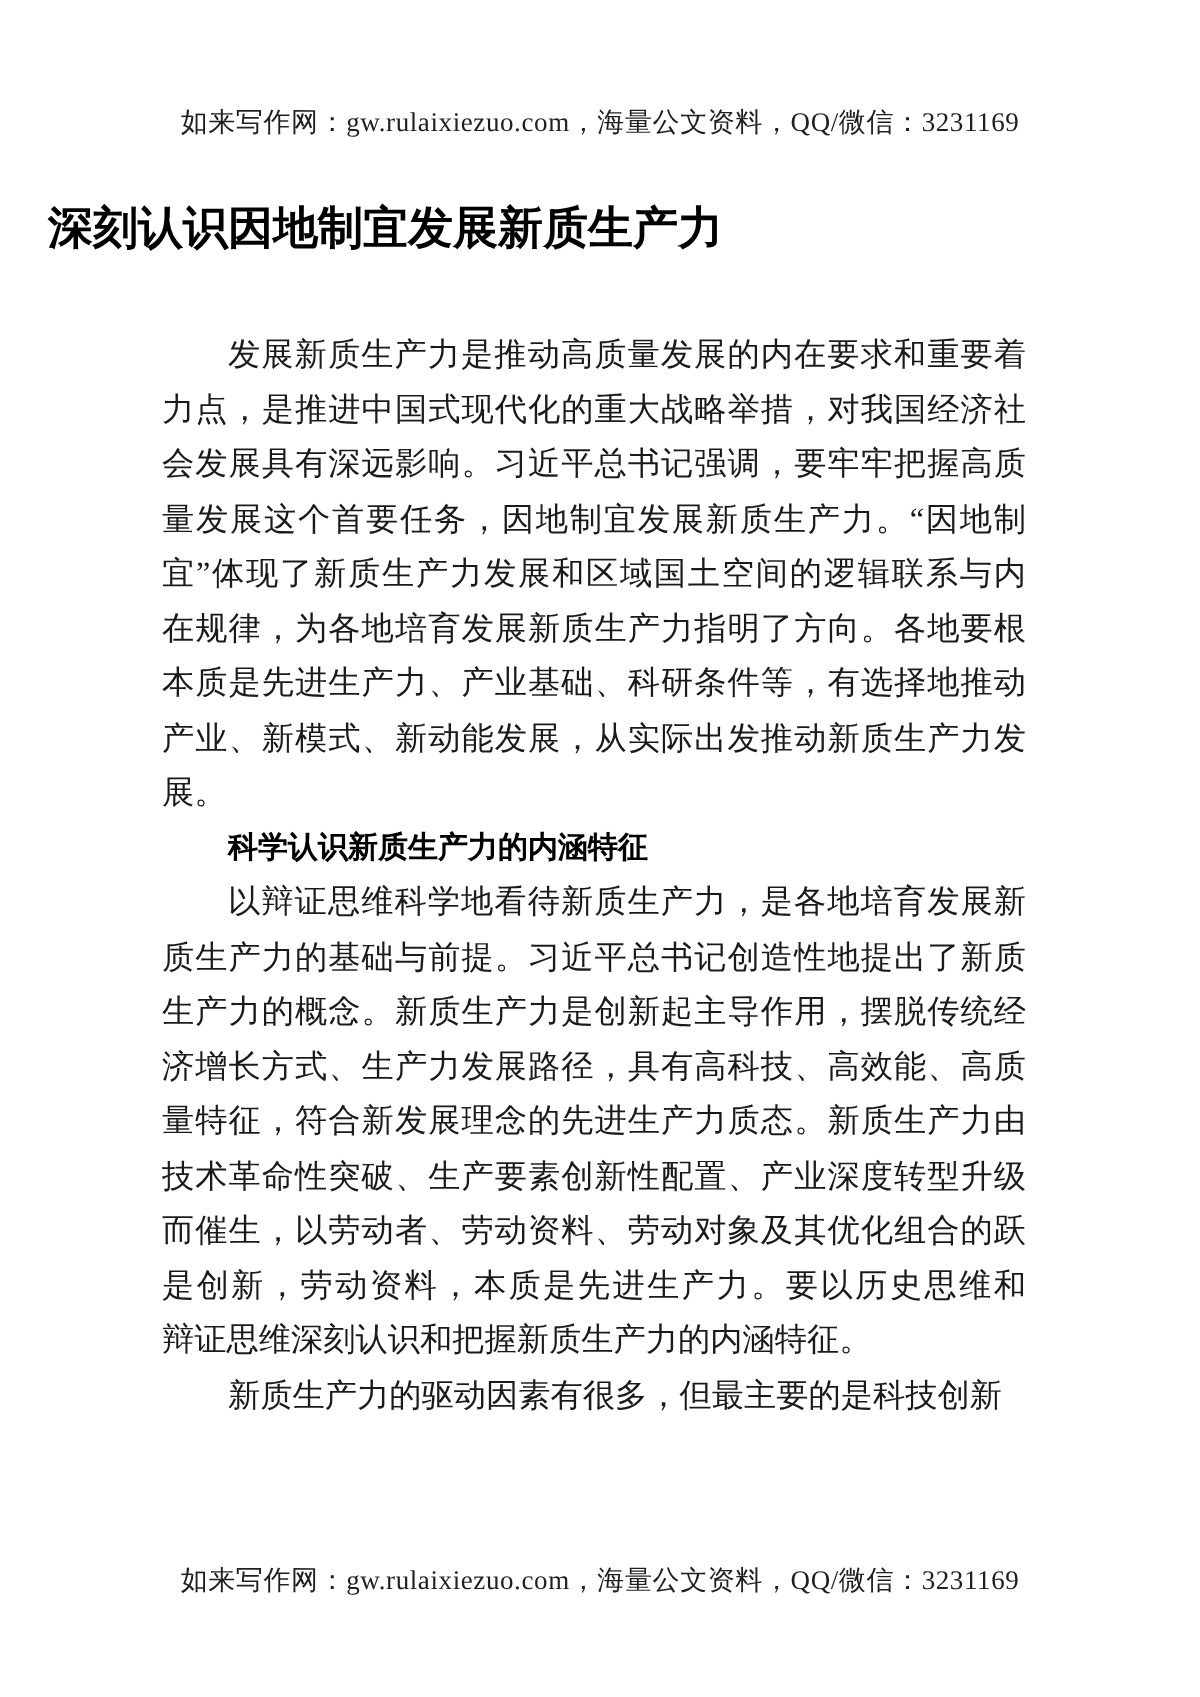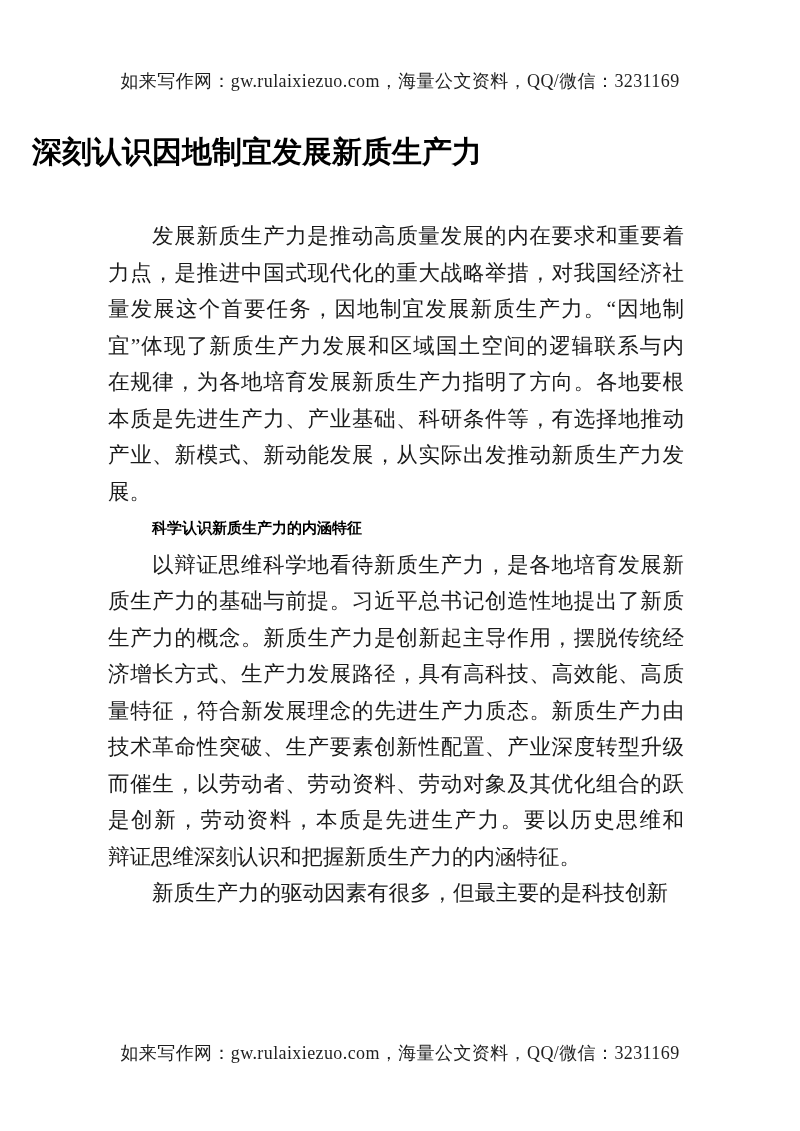--- a/index.html
+++ b/index.html
@@ -47,38 +47,39 @@
     line-height: 36.5px;
     overflow: hidden;
     text-align: justify;
     text-align-last: justify;
   }
   .line.first { text-indent: 44px; }
   .line.last { text-align-last: left; }
   .line.heading {
     font-family: "Liberation Sans", sans-serif;
     font-weight: bold;
-    font-size: 15px;
+    font-size: 20px;
     color: #000;
     text-align-last: left;
     text-indent: 44px;
   }
 </style>
 </head>
 <body>
 
 <div class="page">
 
   <div class="watermark top">如来写作网：gw.rulaixiezuo.com，海量公文资料，QQ/微信：3231169</div>
 
   <h1 class="doc-title">深刻认识因地制宜发展新质生产力</h1>
 
   <div class="doc-body">
     <div class="line first">发展新质生产力是推动高质量发展的内在要求和重要着</div>
     <div class="line">力点，是推进中国式现代化的重大战略举措，对我国经济社</div>
+    <div class="line">会发展具有深远影响。习近平总书记强调，要牢牢把握高质</div>
     <div class="line">量发展这个首要任务，因地制宜发展新质生产力。“因地制</div>
     <div class="line">宜”体现了新质生产力发展和区域国土空间的逻辑联系与内</div>
     <div class="line">在规律，为各地培育发展新质生产力指明了方向。各地要根</div>
     <div class="line">本质是先进生产力、产业基础、科研条件等，有选择地推动新</div>
     <div class="line">产业、新模式、新动能发展，从实际出发推动新质生产力发</div>
     <div class="line last">展。</div>
     <div class="line heading">科学认识新质生产力的内涵特征</div>
     <div class="line first">以辩证思维科学地看待新质生产力，是各地培育发展新</div>
     <div class="line">质生产力的基础与前提。习近平总书记创造性地提出了新质</div>
     <div class="line">生产力的概念。新质生产力是创新起主导作用，摆脱传统经</div>

